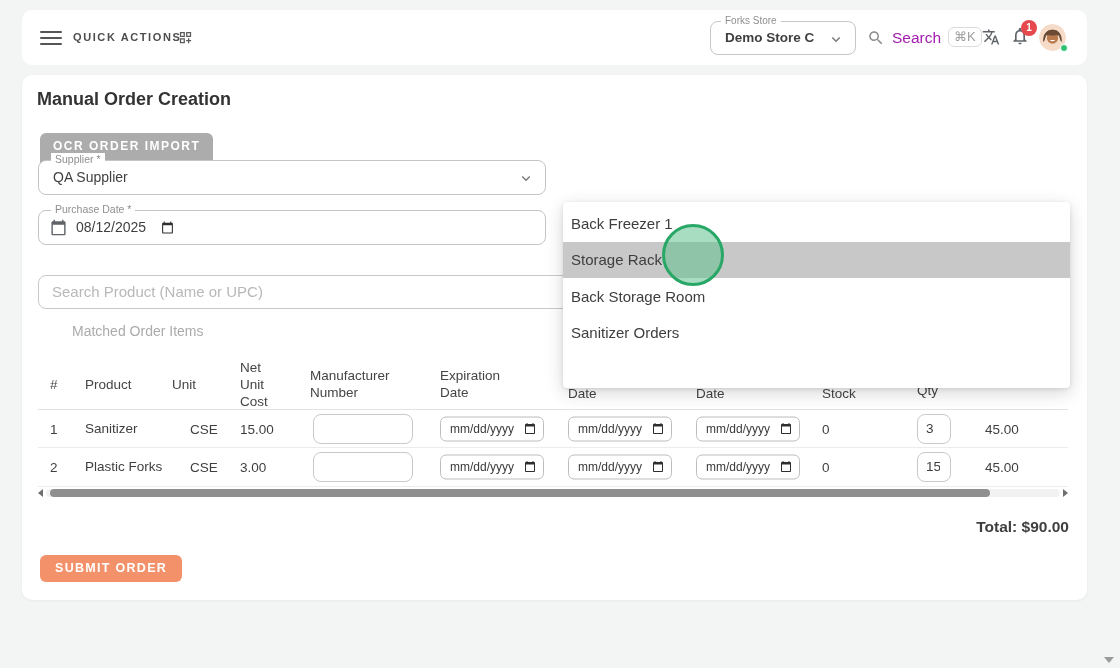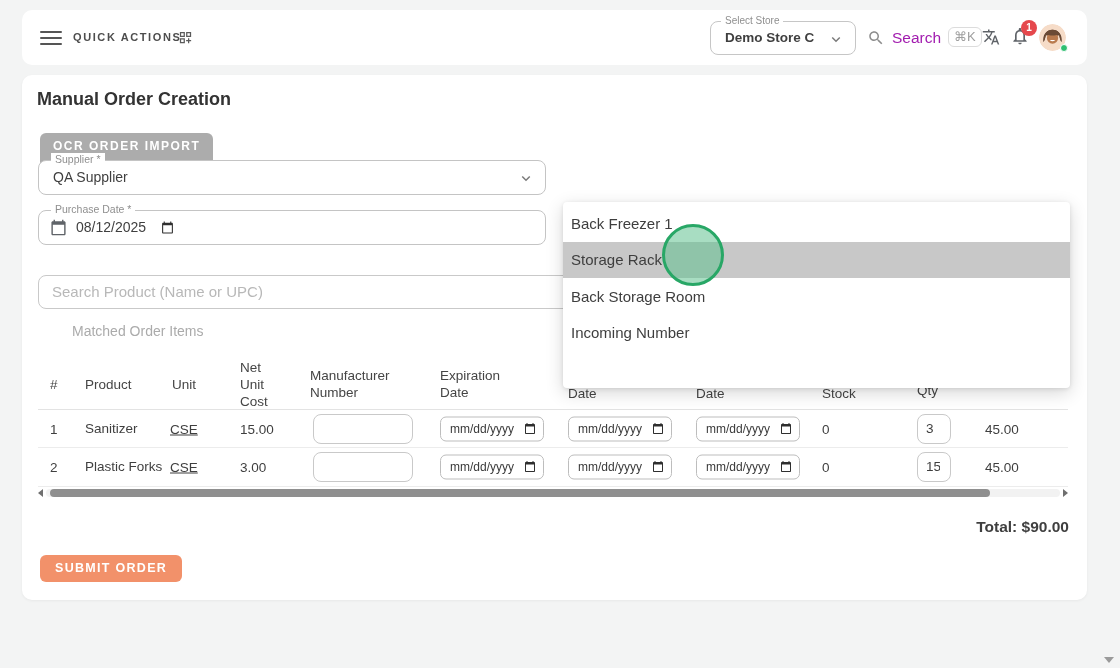--- a/index.html
+++ b/index.html
@@ -56,21 +56,21 @@
   .h3{left:202px;top:1px;width:46px;} .h4{left:272px;top:9px;width:120px;}
   .h5{left:402px;top:9px;width:86px;} .h6{left:530px;top:27px;} .h7{left:658px;top:27px;}
   .h8{left:784px;top:27px;} .h9{left:879px;top:24px;}
 
   .trow { position:absolute; left:16px; width:1030px; border-bottom:1px solid #ececec; }
   .row1 { top:335px; height:38px; }
   .row2 { top:373px; height:39px; }
   .tc { position:absolute; font-size:13.5px; color:#3f3f3f; }
   .c-num{left:12px;top:50%;transform:translateY(-50%);}
   .c-prod{left:47px;top:50%;transform:translateY(-50%);width:80px;line-height:16px;}
-  .c-unit{left:132px;top:50%;transform:translateY(-50%);text-decoration:underline;}
+  .c-unit{left:152px;top:50%;transform:translateY(-50%);}
   .c-cost{left:202px;top:50%;transform:translateY(-50%);}
   .man-input{position:absolute;left:275px;top:50%;transform:translateY(-50%);width:100px;height:30px;border:1px solid #c9c9c9;border-radius:8px;background:#fff;cursor:text;}
   .date-input{position:absolute;top:50%;transform:translateY(-50%);width:104px;height:25px;border:1px solid #bdbdbd;border-radius:6px;background:#fff;cursor:pointer;}
   .d1{left:402px;} .d2{left:530px;} .d3{left:658px;}
   .date-input .dtxt{position:absolute;left:9px;line-height:23px;font-size:12px;color:#3a3a3a;}
   .date-input .dcal{position:absolute;right:7px;top:5px;color:#2f2f2f;}
   .c-stock{left:784px;top:50%;transform:translateY(-50%);}
   .qty-input{position:absolute;left:879px;top:50%;transform:translateY(-50%);width:34px;height:30px;border:1px solid #c9c9c9;border-radius:8px;background:#fff;cursor:text;}
   .qty-input .qtxt{position:absolute;left:8px;line-height:28px;font-size:13.5px;color:#3f3f3f;max-width:14px;overflow:hidden;white-space:nowrap;display:block;height:28px;}
   .c-total{left:947px;top:50%;transform:translateY(-50%);}
@@ -108,21 +108,21 @@
         <span></span>
       </div>
     <div class="qa-label">QUICK ACTIONS</div>
     <span class="qa-icon">
       <svg width="15" height="15" viewBox="0 0 24 24" fill="currentColor">
           <path d="M3 3h8v8H3V3zm2 2v4h4V5H5zm8-2h8v8h-8V3zm2 2v4h4V5h-4zM3 13h8v8H3v-8zm2 2v4h4v-4H5zm13-2h-2v3h-3v2h3v3h2v-3h3v-2h-3v-3z"></path>
         </svg>
     </span>
 
     <div class="store-select">
-      <span class="legend">Select Store</span>
+      <span class="legend">Forks Store</span>
       <span class="val">Demo Store C</span>
       <span class="chev">
         <svg width="18" height="18" viewBox="0 0 24 24" fill="none" stroke="currentColor" stroke-width="2">
             <path d="M7 10l5 5 5-5"></path>
           </svg>
       </span>
     </div>
 
     <span class="search-icon">
       <svg width="18" height="18" viewBox="0 0 24 24" fill="currentColor">
@@ -290,19 +290,19 @@
     </div>
 
     <div class="total-line">Total: $90.00</div>
     <div class="submit-btn">SUBMIT ORDER</div>
   </div>
 
   <div class="dropdown">
     <div class="dd-item">Back Freezer 1</div>
     <div class="dd-item highlight">Storage Rack</div>
     <div class="dd-item">Back Storage Room</div>
-    <div class="dd-item">Incoming Number</div>
+    <div class="dd-item">Sanitizer Orders</div>
   </div>
 
   <div class="click-circle"></div>
 
   <span class="page-scroll-arrow"></span>
 </div>
 
 </body></html>

